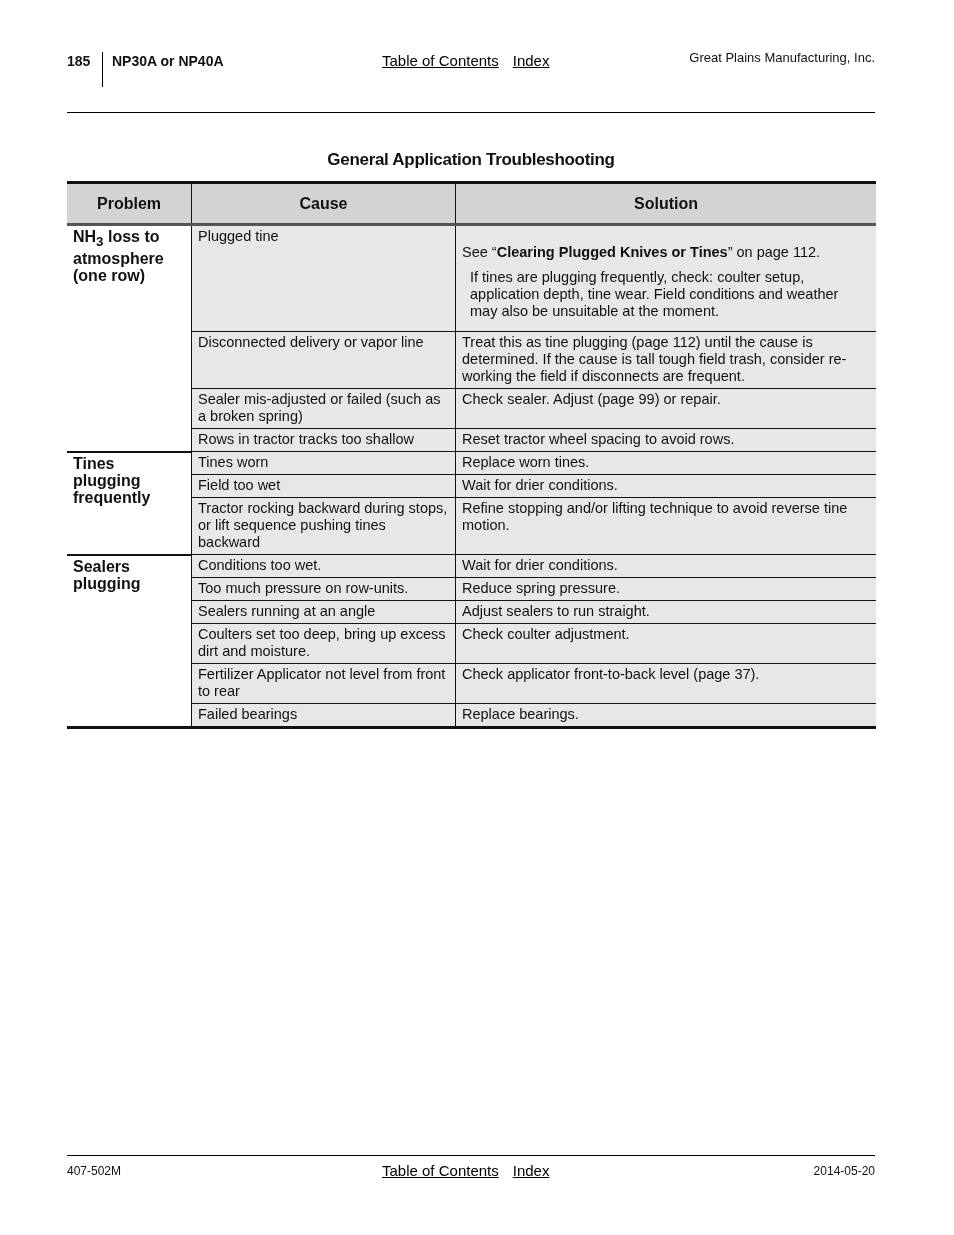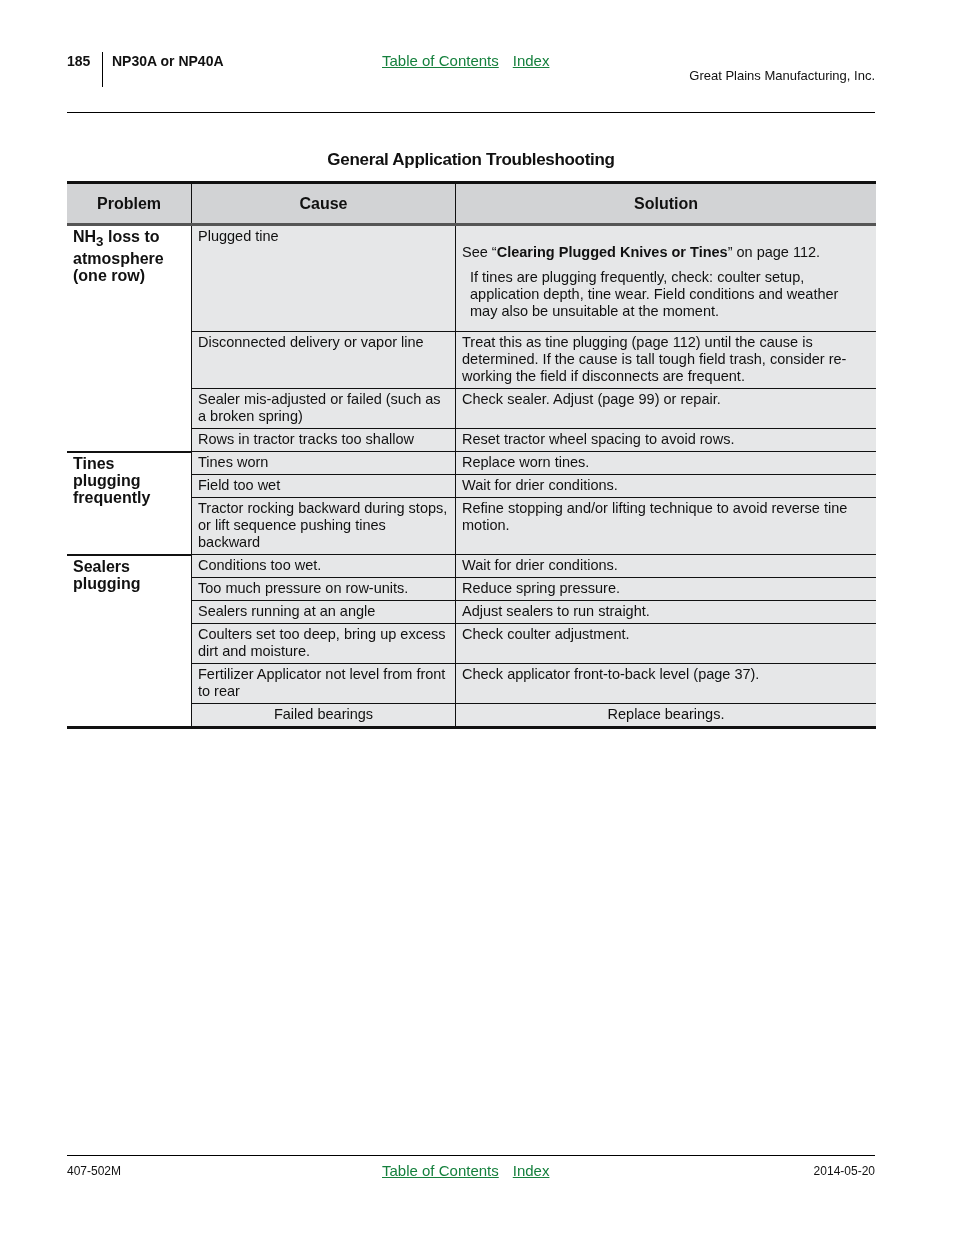--- a/index.html
+++ b/index.html
@@ -1,35 +1,35 @@
 <!DOCTYPE html>
 <html><head>
 <meta charset="utf-8">
 <style>
   html, body { margin:0; padding:0; background:#ffffff; }
   body { width:954px; height:1235px; position:relative; font-family:"Liberation Sans", sans-serif; color:#111; }
   .hdr-page { position:absolute; left:67px; top:53px; font-weight:bold; font-size:14px; }
   .hdr-vline { position:absolute; left:102px; top:52px; width:1px; height:35px; background:#000; }
   .hdr-model { position:absolute; left:112px; top:53px; font-weight:bold; font-size:14px; }
   .nav { position:absolute; left:382px; font-size:15px; }
-  .nav a { color:#15803d; text-decoration:underline; margin-right:14px; cursor:pointer; }
+  .nav a { color:#000000; text-decoration:underline; margin-right:14px; cursor:pointer; }
   .hdr-nav { top:52px; }
-  .hdr-company { position:absolute; right:79px; top:68px; font-size:13px; }
+  .hdr-company { position:absolute; right:79px; top:50px; font-size:13px; }
   .hdr-rule { position:absolute; left:67px; top:112px; width:808px; height:1px; background:#000; }
   .title { position:absolute; left:67px; width:808px; top:150px; text-align:center; font-weight:bold; font-size:17px; letter-spacing:-0.3px; }
   table.ts { position:absolute; left:67px; top:181px; width:809px; border-collapse:collapse; font-size:14.5px; }
   table.ts th { background:#d2d3d5; font-weight:bold; font-size:16px; height:31px; border-top:3px solid #111; border-bottom:3px solid #555; border-left:1px solid #111; padding:4px; }
   table.ts th:first-child { border-left:none; }
   table.ts td { vertical-align:top; padding:2px 6px 3px 6px; line-height:17px; }
   td.prob { width:112px; font-weight:bold; font-size:16px; line-height:20px; padding-top:5px; border-bottom:2px solid #111;margin-top:48px; }
   td.cause, td.sol { background:#e6e7e8; border-left:1px solid #111; border-bottom:1px solid #111; }
   td.cause { width:251px; }
   td.sol p { margin:16px 0 7px 0; }
   td.sol p:last-child { margin:8px; }
-  tr.last td { border-bottom:3px solid #111;text-align:center; }
+  tr.last td { border-bottom:3px solid #111; }
   .ftr-rule { position:absolute; left:67px; top:1155px; width:808px; height:1px; background:#000; }
   .ftr-doc { position:absolute; left:67px; top:1164px; font-size:12px; }
   .ftr-nav { top:1162px; }
   .ftr-date { position:absolute; right:79px; top:1164px; font-size:12px; }
 </style>
 </head>
 <body>
 
 <div>
   <div class="hdr-page">185</div>

